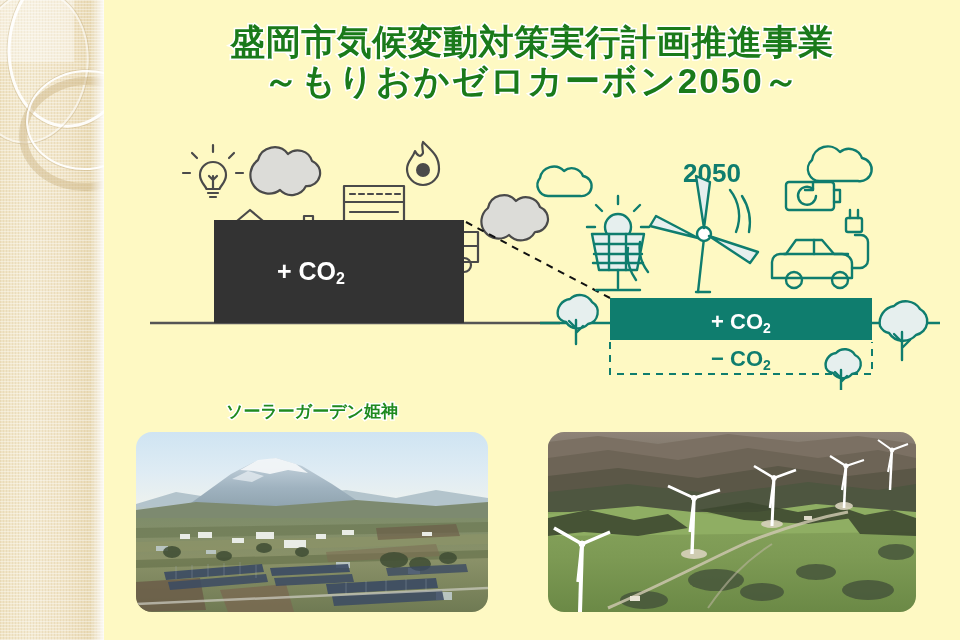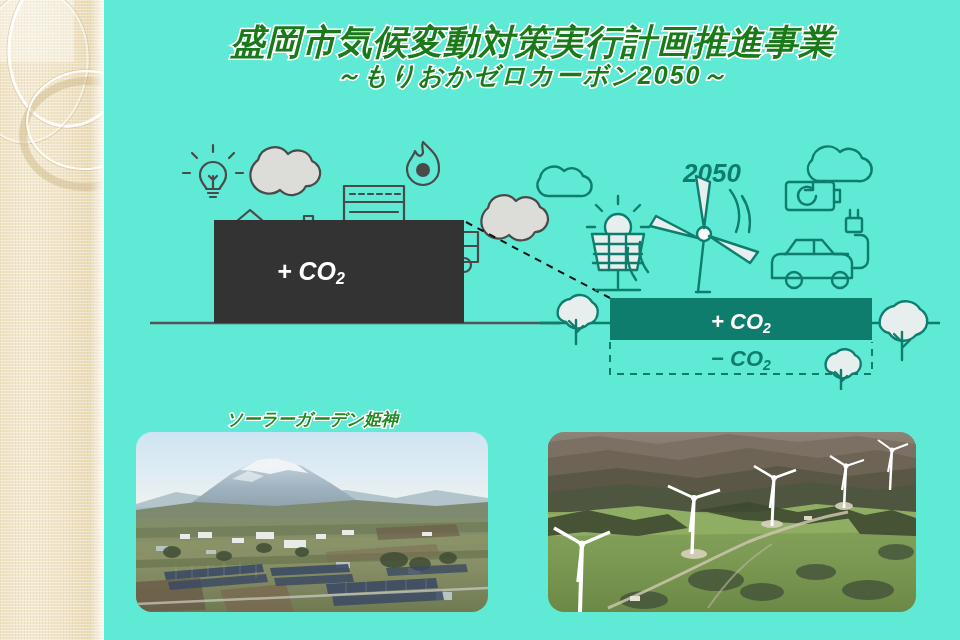--- a/index.html
+++ b/index.html
@@ -2,21 +2,21 @@
 <html><head>
 <meta charset="utf-8">
 <style>
   html,body{margin:0;padding:0;}
   body{
     width:960px;height:640px;overflow:hidden;
     background:#ffffff;
     font-family:"Liberation Sans","DejaVu Sans",sans-serif;
     position:relative;
   }
-  .slide{position:absolute;inset:0;background:#5eead4;font-style:italic;}
+  .slide{position:absolute;inset:0;background:#fef9c3;}
 
   
   .sidebar{
     position:absolute;left:0;top:0;width:104px;height:640px;
     background:
       linear-gradient(90deg,#efe3c4 0%,#f3ead2 28%,#f0e4c8 62%,#e8d9b4 92%,#e3d2a9 100%);
     overflow:hidden;
   }
   .sidebar .weave{
     position:absolute;inset:0;
@@ -56,41 +56,40 @@
     position:absolute;left:104px;top:22px;width:856px;text-align:center;
   }
   .title-line{
     font-weight:bold;color:#1a7a1a;line-height:1.12;letter-spacing:.5px;
     -webkit-text-stroke:3px #ffffff;
     paint-order:stroke fill;
     text-shadow:
       0 0 2px #fff, 1px 1px 0 #fff, -1px 1px 0 #fff, 1px -1px 0 #fff, -1px -1px 0 #fff;
   }
   .title-line.l1{font-size:35px;}
-  .title-line.l2{font-size:25px;letter-spacing:2px;}
+  .title-line.l2{font-size:35px;letter-spacing:2px;}
 
   
   .info{position:absolute;left:140px;top:130px;width:810px;height:260px;}
   .info svg{display:block;}
 
   
   .photo{
     position:absolute;border-radius:16px;overflow:hidden;
   }
   .photo.left{left:136px;top:432px;width:352px;height:180px;}
   .photo.right{left:548px;top:432px;width:368px;height:180px;}
   .photo svg{display:block;width:100%;height:100%;}
 
   .caption{
     position:absolute;text-align:center;font-weight:bold;font-size:17px;
     color:#1f8a1f;
     text-shadow:0 0 2px #fff,1px 1px 0 #fff,-1px 1px 0 #fff,1px -1px 0 #fff,-1px -1px 0 #fff;
     -webkit-text-stroke:2.5px #fff;
     paint-order:stroke fill;
-    margin-top:8px;
   }
   .caption.left{left:136px;top:400px;width:352px;}
   .caption.right{left:548px;top:400px;width:368px;}
 </style>
 </head>
 <body>
 
 <div class="slide">
 
   <div class="sidebar">

